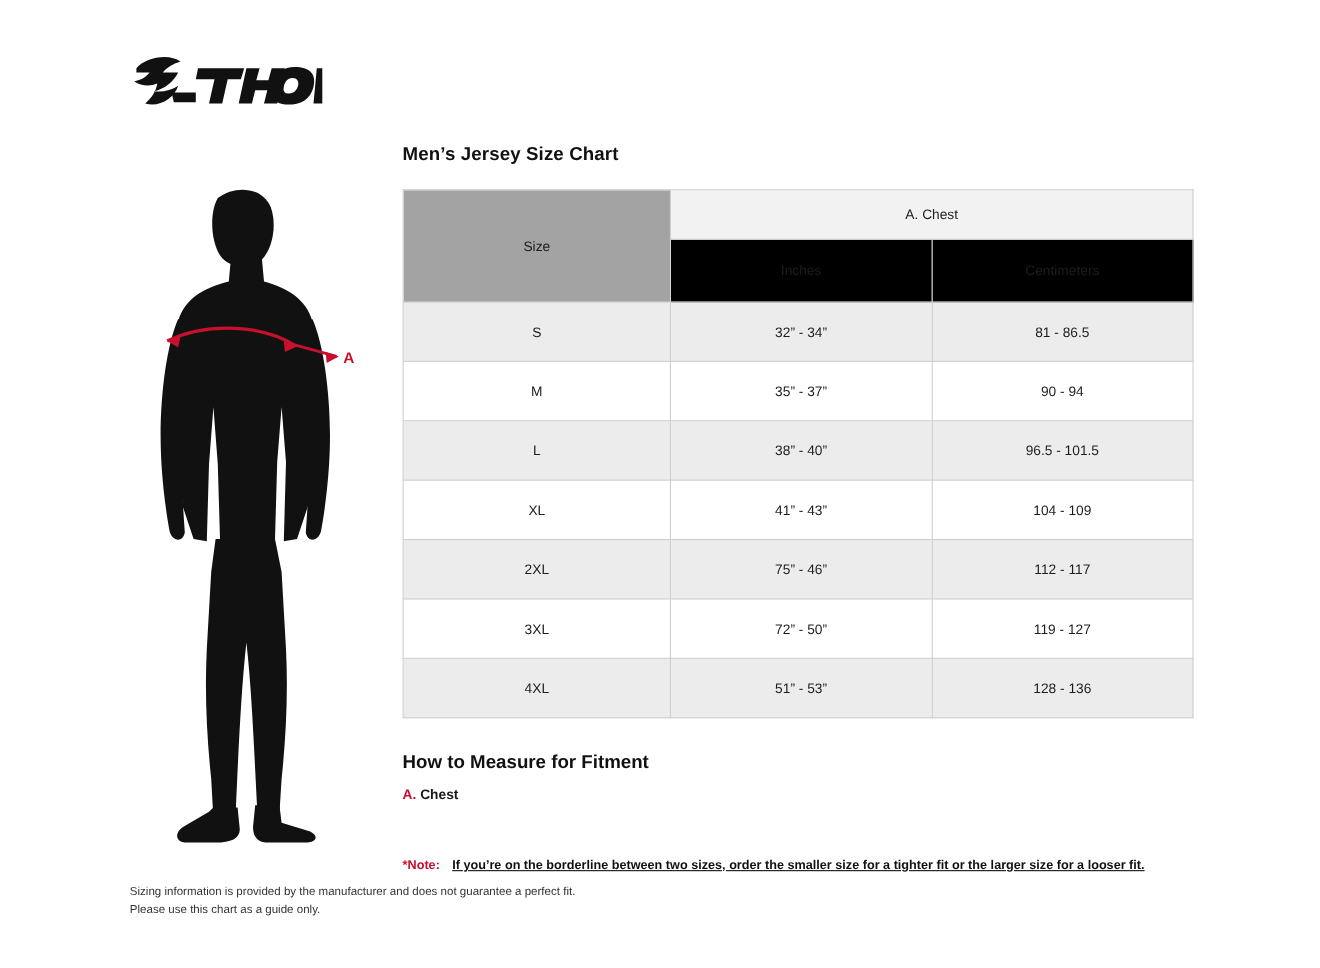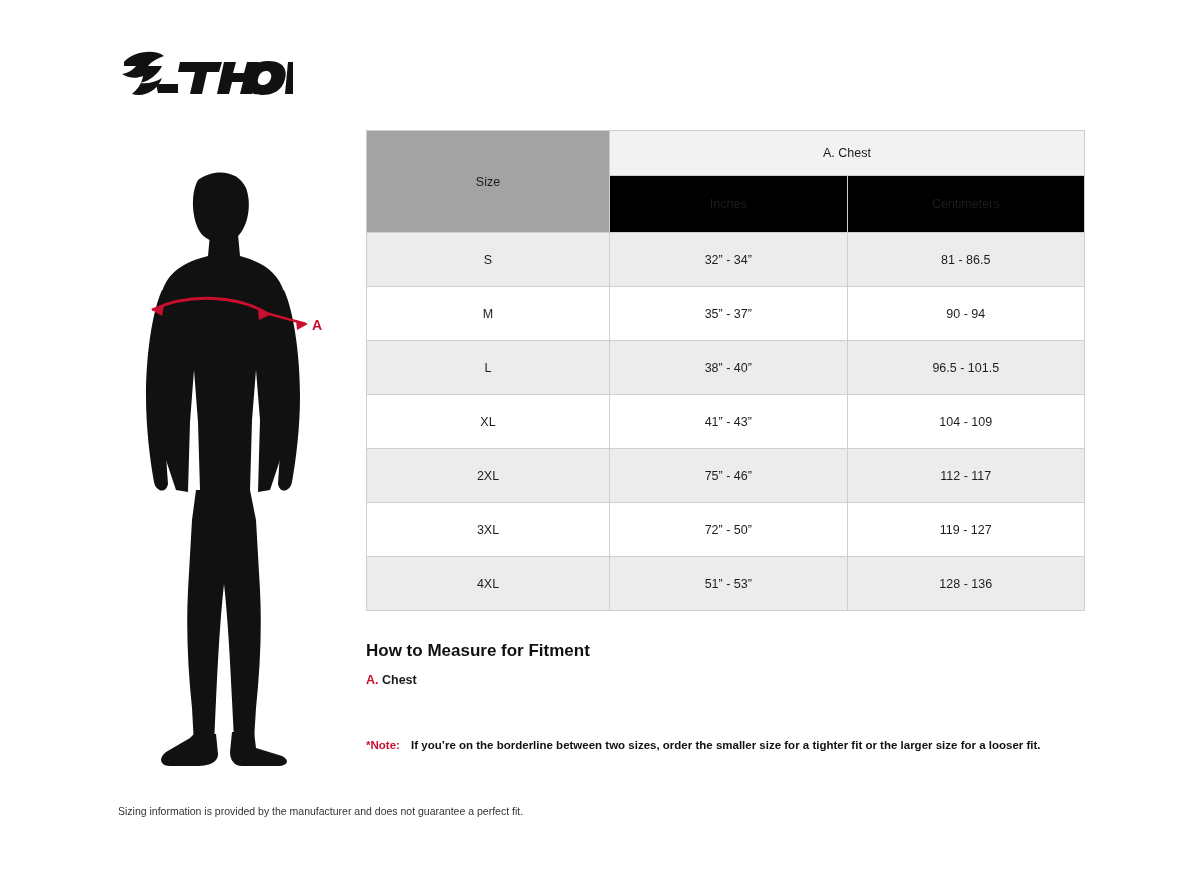--- a/index.html
+++ b/index.html
@@ -114,21 +114,21 @@
     color: #222222;
     max-width: 420px;
   }
   .note {
     margin-top: 52px;
     font-size: 11.5px;
     font-weight: bold;
     color: #111111;
   }
   .note .accent { color: #c8102e; }
-  .note .note-text { margin-left: 8px; }
+  .note .note-text { margin-left: 8px; text-decoration: underline; }
 
   
   .footer {
     position: absolute;
     left: 118px;
     top: 803px;
     font-size: 10.5px;
     color: #333333;
     line-height: 1.55;
   }
@@ -195,20 +195,21 @@
       <polygon points="160,155 148,150 149,160" fill="#c8102e"></polygon>
       <path d="M152 152 L196 164" stroke="#c8102e" stroke-width="2.5" fill="none"></path>
       <polygon points="198,164 186,160 187,170" fill="#c8102e"></polygon>
       <text class="arrow-label" x="202" y="170">A</text>
     </g>
   </svg>
 </div>
 
 <div class="content">
 
+  <h1 class="chart-title">Men’s Jersey Size Chart</h1>
 
   <table class="size-chart">
     <thead>
       <tr>
         <th class="size-head" rowspan="2">Size</th>
         <th class="chest-head" colspan="2">A. Chest</th>
       </tr>
       <tr>
         <th class="unit-head">Inches</th>
         <th class="unit-head">Centimeters</th>
@@ -264,13 +265,14 @@
 
   <div class="note">
     <span class="accent">*Note:</span>
     <span class="note-text">If you’re on the borderline between two sizes, order the smaller size for a tighter fit or the larger size for a looser fit.</span>
   </div>
 
 </div>
 
 <div class="footer">
   <div>Sizing information is provided by the manufacturer and does not guarantee a perfect fit.</div>
+  <div>Please use this chart as a guide only.</div>
 </div>
 
 </body></html>

